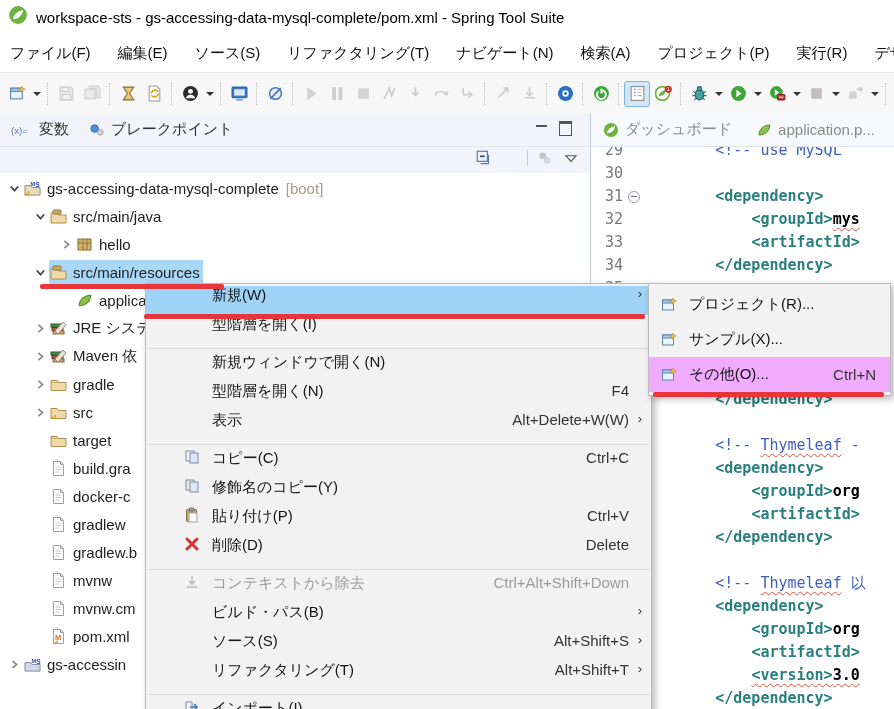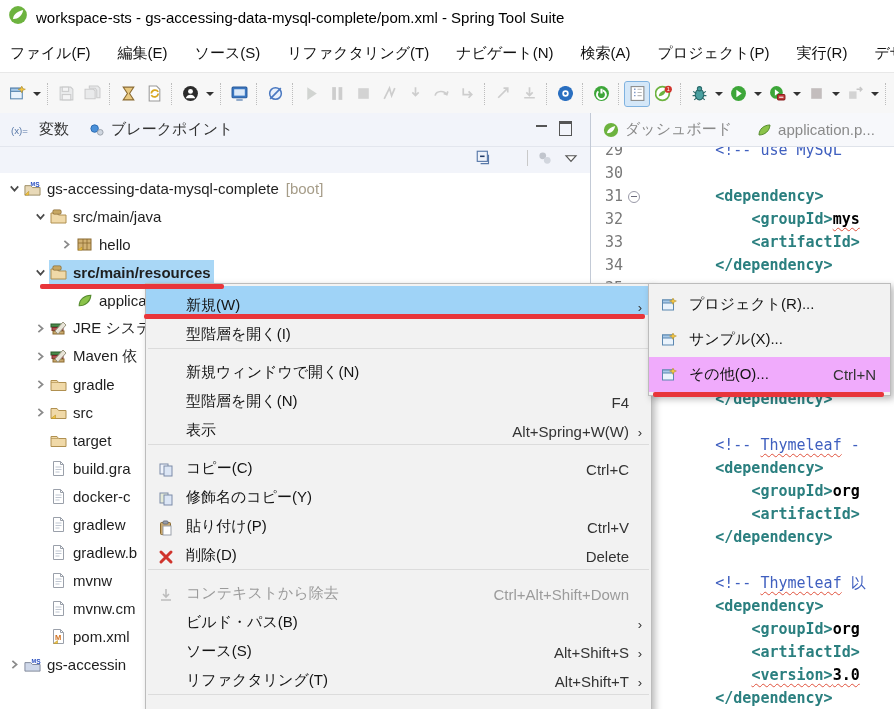--- a/index.html
+++ b/index.html
@@ -54,21 +54,21 @@
   .foldm::after{content:"";position:absolute;left:2px;right:2px;top:4px;border-top:1px solid #6a6a7a;}
   .codetext{white-space:pre;}
   .code-top{position:absolute;left:0;top:-8px;right:0;}
   .code-bottom{position:absolute;left:52px;top:241px;right:0;}
   .s-tag{color:#2a7f7f;font-weight:600;}
   .s-txt{color:#000;font-weight:700;}
   .s-com{color:#3f5fbf;}
   .sqg{text-decoration:underline;text-decoration-style:wavy;text-decoration-color:#e0513c;text-decoration-thickness:1px;text-underline-offset:3px;}
   
   .ctxmenu{position:absolute;left:145px;top:283px;width:505px;background:#f2f2f2;border:1px solid #bcbcbc;box-shadow:3px 3px 7px rgba(0,0,0,.28);z-index:30;padding:2px 0;}
-  .cm-item{height:29px;display:flex;align-items:flex-end;font-size:15px;color:#141414;position:relative;}
+  .cm-item{height:29px;display:flex;align-items:flex-start;font-size:15px;color:#141414;position:relative;padding-left:26px;}
   .cm-item.hl{background:#9fd3f7;}
   .cm-item.dis{color:#9b9b9b;}
   .cm-item.dis .cm-short{color:#9b9b9b;}
   .cm-icon{width:26px;margin-left:7px;display:flex;justify-content:center;flex:0 0 auto;}
   .cm-icon svg{width:16px;height:16px;}
   .cm-label{margin-left:7px;}
   .cm-short{margin-left:auto;color:#333;}
   .cm-arrowcol{width:22px;text-align:center;color:#333;font-size:13px;flex:0 0 auto;}
   .cm-sep{height:1px;background:#dcdcdc;margin:4px 2px;}
   .cm-item.annot::after{content:"";position:absolute;left:-2px;right:6px;bottom:-4px;height:5px;background:#e8353a;border-radius:2px;z-index:61;}
@@ -384,21 +384,21 @@
             <span class="ticon">
               <svg viewBox="0 0 17 17">
                 <rect x="2" y="3" width="13" height="11" fill="#d2b274" stroke="#8a6a30"></rect>
                 <path d="M2 7h13M7 3v11M11 3v11" stroke="#8a6a30" stroke-width=".8"></path>
                 <path d="M2 14l4-3v3z" fill="#f4c542" stroke="#b08a20" stroke-width=".5"></path>
               </svg>
             </span>
             <span>hello</span>
           </span>
         </div>
-        <div class="trow sel annot" style="padding-left: 32px; font-weight: bold;">
+        <div class="trow sel annot" style="padding-left: 32px;">
           <span class="chev">
             <svg viewBox="0 0 16 16">
               <path d="M4.5 6l3.5 4 3.5-4" fill="none" stroke="#4a4a4a" stroke-width="1.6"></path>
             </svg>
           </span>
           <span class="rowc">
             <span class="ticon">
               <svg viewBox="0 0 17 17">
                 <path d="M1 5h6l1.5 2H16v8H1z" fill="#f0d9a8" stroke="#b09050"></path>
                 <rect x="3" y="2" width="8" height="4" rx="1" fill="#e8c87f" stroke="#8a6a30"></rect>
@@ -740,21 +740,21 @@
       </div>
       <div class="cm-item">
         <span class="cm-icon"></span>
         <span class="cm-label">型階層を開く(N)</span>
         <span class="cm-short">F4</span>
         <span class="cm-arrowcol"></span>
       </div>
       <div class="cm-item">
         <span class="cm-icon"></span>
         <span class="cm-label">表示</span>
-        <span class="cm-short">Alt+Spring+W(W)</span>
+        <span class="cm-short">Alt+Delete+W(W)</span>
         <span class="cm-arrowcol">›</span>
       </div>
       <div class="cm-sep"></div>
       <div class="cm-item">
         <span class="cm-icon">
           <svg viewBox="0 0 16 16">
             <rect x="2" y="2" width="8" height="10" fill="#eef2fa" stroke="#7d8ba8"></rect>
             <rect x="6" y="4" width="8" height="10" fill="#dce6f5" stroke="#7d8ba8"></rect>
           </svg>
         </span>

